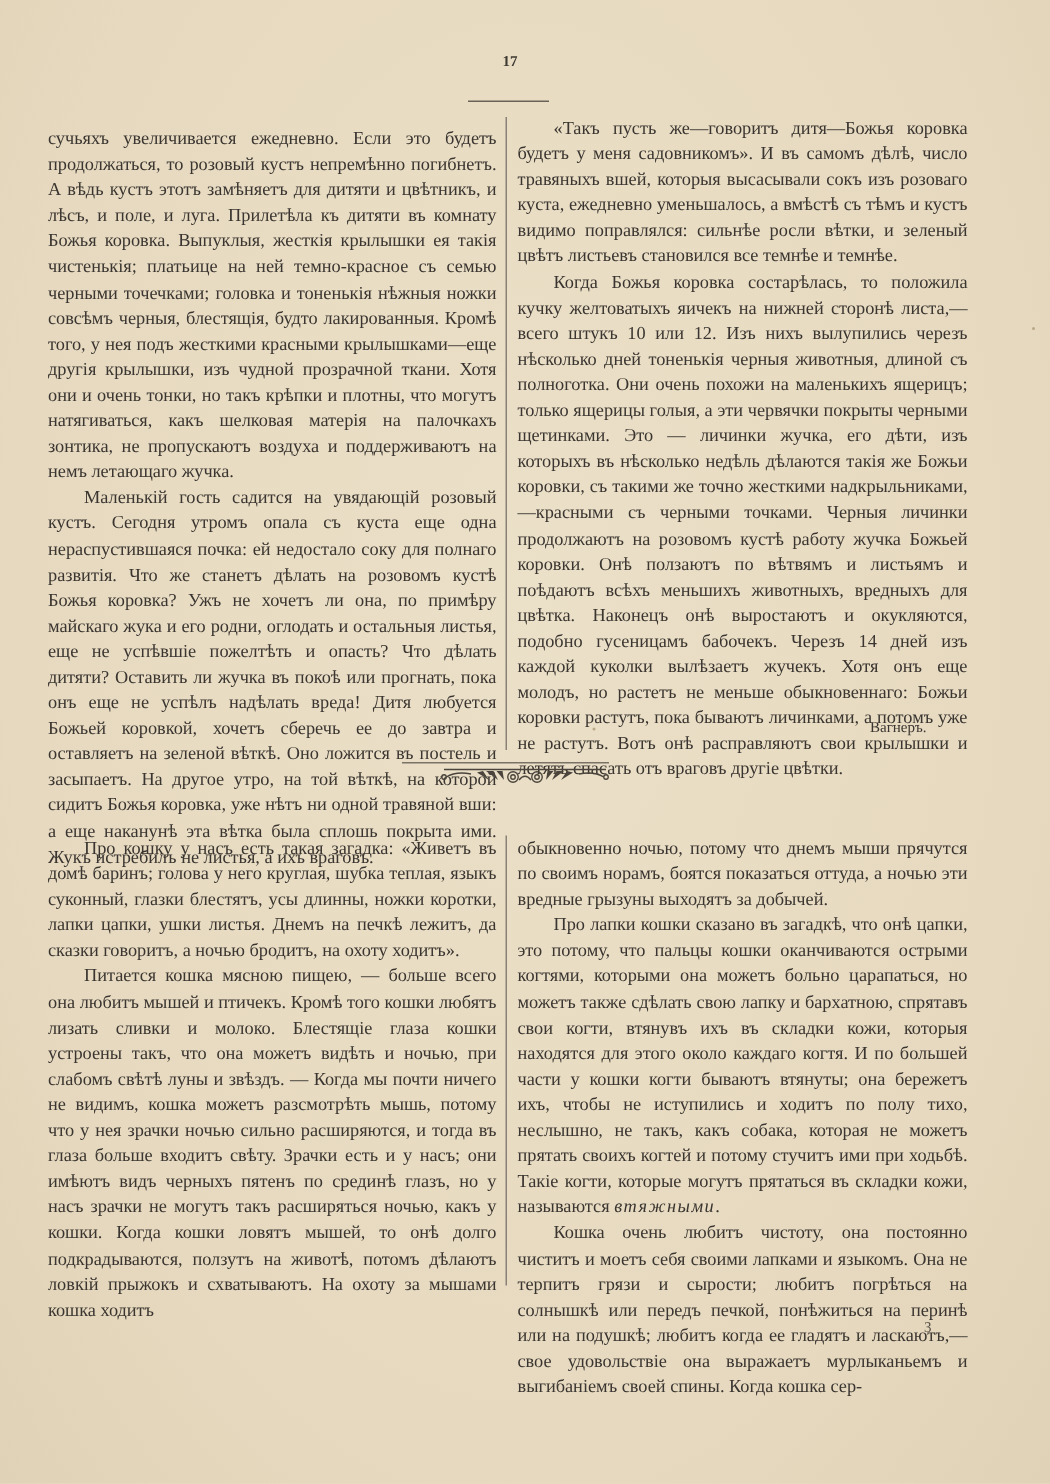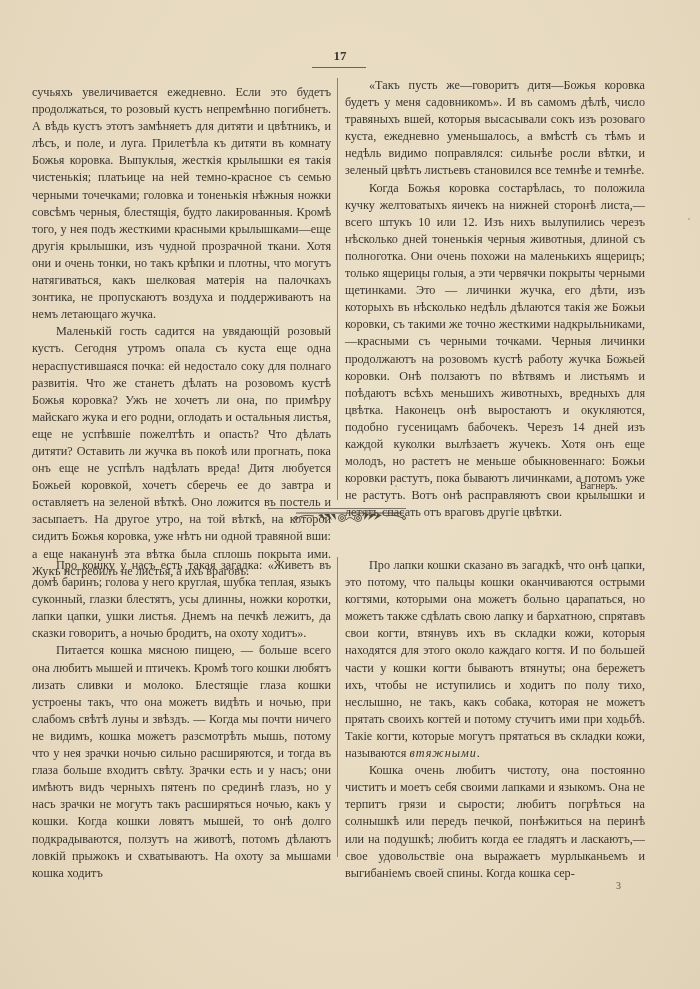--- a/index.html
+++ b/index.html
@@ -16,25 +16,25 @@
       color: #3a3530;
     }
     .page {
       position: absolute;
       left: 0; top: 0;
       width: 700px; height: 989px;
       background: radial-gradient(ellipse at 50% 40%, #ebe0c8 0%, #e6d9bf 70%, #e0d2b6 100%);
     }
     .page-number {
       position: absolute;
-      top: 48px;
+      top: 36px;
       left: 325px;
       width: 30px;
       text-align: center;
-      font-size: 13px;
+      font-size: 10px;
       font-weight: bold;
       color: #3d3830;
       font-family: "Liberation Serif", serif;
     }
     .top-rule {
       position: absolute;
       top: 67px;
       left: 312px;
       width: 54px;
       height: 1px;
@@ -134,21 +134,21 @@
   <div class="top-rule"></div>
 
   <div class="col col-top-left">
     <p>сучьяхъ увеличивается ежедневно. Если это будетъ продолжаться, то розовый кустъ непремѣнно погибнетъ. А вѣдь кустъ этотъ замѣняетъ для дитяти и цвѣтникъ, и лѣсъ, и поле, и луга. Прилетѣла къ дитяти въ комнату Божья коровка. Выпуклыя, жесткія крылышки ея такія чистенькія; платьице на ней темно-красное съ семью черными точечками; головка и тоненькія нѣжныя ножки совсѣмъ черныя, блестящія, будто лакированныя. Кромѣ того, у нея подъ жесткими красными крылышками—еще другія крылышки, изъ чудной прозрачной ткани. Хотя они и очень тонки, но такъ крѣпки и плотны, что могутъ натягиваться, какъ шелковая матерія на палочкахъ зонтика, не пропускаютъ воздуха и поддерживаютъ на немъ летающаго жучка.</p>
     <p class="indent">Маленькій гость садится на увядающій розовый кустъ. Сегодня утромъ опала съ куста еще одна нераспустившаяся почка: ей недостало соку для полнаго развитія. Что же станетъ дѣлать на розовомъ кустѣ Божья коровка? Ужъ не хочетъ ли она, по примѣру майскаго жука и его родни, оглодать и остальныя листья, еще не успѣвшіе пожелтѣть и опасть? Что дѣлать дитяти? Оставить ли жучка въ покоѣ или прогнать, пока онъ еще не успѣлъ надѣлать вреда! Дитя любуется Божьей коровкой, хочетъ сберечь ее до завтра и оставляетъ на зеленой вѣткѣ. Оно ложится въ постель и засыпаетъ. На другое утро, на той вѣткѣ, на которой сидитъ Божья коровка, уже нѣтъ ни одной травяной вши: а еще наканунѣ эта вѣтка была сплошь покрыта ими. Жукъ истребилъ не листья, а ихъ враговъ.</p>
   </div>
 
   <div class="vrule vrule-top"></div>
 
   <div class="col col-top-right">
-    <p class="indent">«Такъ пусть же—говоритъ дитя—Божья коровка будетъ у меня садовникомъ». И въ самомъ дѣлѣ, число травяныхъ вшей, которыя высасывали сокъ изъ розоваго куста, ежедневно уменьшалось, а вмѣстѣ съ тѣмъ и недѣль видимо поправлялся: сильнѣе росли вѣтки, и зеленый цвѣтъ листьевъ становился все темнѣе и темнѣе.</p>
+    <p class="indent">«Такъ пусть же—говоритъ дитя—Божья коровка будетъ у меня садовникомъ». И въ самомъ дѣлѣ, число травяныхъ вшей, которыя высасывали сокъ изъ розоваго куста, ежедневно уменьшалось, а вмѣстѣ съ тѣмъ и кустъ видимо поправлялся: сильнѣе росли вѣтки, и зеленый цвѣтъ листьевъ становился все темнѣе и темнѣе.</p>
     <p class="indent">Когда Божья коровка состарѣлась, то положила кучку желтоватыхъ яичекъ на нижней сторонѣ листа,—всего штукъ 10 или 12. Изъ нихъ вылупились черезъ нѣсколько дней тоненькія черныя животныя, длиной съ полноготка. Они очень похожи на маленькихъ ящерицъ; только ящерицы голыя, а эти червячки покрыты черными щетинками. Это — личинки жучка, его дѣти, изъ которыхъ въ нѣсколько недѣль дѣлаются такія же Божьи коровки, съ такими же точно жесткими надкрыльниками,—красными съ черными точками. Черныя личинки продолжаютъ на розовомъ кустѣ работу жучка Божьей коровки. Онѣ ползаютъ по вѣтвямъ и листьямъ и поѣдаютъ всѣхъ меньшихъ животныхъ, вредныхъ для цвѣтка. Наконецъ онѣ выростаютъ и окукляются, подобно гусеницамъ бабочекъ. Черезъ 14 дней изъ каждой куколки вылѣзаетъ жучекъ. Хотя онъ еще молодъ, но растетъ не меньше обыкновеннаго: Божьи коровки растутъ, пока бываютъ личинками, а потомъ уже не растутъ. Вотъ онѣ расправляютъ свои крылышки и летятъ спасать отъ враговъ другіе цвѣтки.</p>
   </div>
 
   <div class="signature">Вагнеръ.</div>
 
   <div class="section-rule"></div>
   <svg class="ornament" viewBox="0 0 116 14">
     <g fill="none" stroke="#4a443c" stroke-width="0.9">
       <line x1="4" y1="3" x2="112" y2="3"></line>
       <circle cx="4" cy="8" r="1.5"></circle>
@@ -175,20 +175,23 @@
   <div class="col col-bot-left">
     <p class="indent">
       <span>Про кошку у насъ есть такая загадка: «Живетъ въ домѣ баринъ; голова у него круглая, шубка теплая, языкъ суконный, глазки блестятъ, усы длинны, ножки коротки, лапки цапки, ушки листья. Днемъ на печкѣ лежитъ, да сказки говоритъ, а ночью бродитъ, на охоту ходитъ».</span>
     </p>
     <p class="indent"><span>Питается кошка мясною пищею, — больше всего она любитъ мышей и птичекъ. Кромѣ того кошки любятъ лизать сливки и молоко. Блестящіе глаза кошки устроены такъ, что она можетъ видѣть и ночью, при слабомъ свѣтѣ луны и звѣздъ. — Когда мы почти ничего не видимъ, кошка можетъ разсмотрѣть мышь, потому что у нея </span><span class="italic">зрачки</span><span> ночью сильно расширяются, и тогда въ глаза больше входитъ свѣту. Зрачки есть и у насъ; они имѣютъ видъ черныхъ пятенъ по срединѣ глазъ, но у насъ зрачки не могутъ такъ расширяться ночью, какъ у кошки. Когда кошки ловятъ мышей, то онѣ долго подкрадываются, ползутъ на животѣ, потомъ дѣлаютъ ловкій прыжокъ и схватываютъ. На охоту за мышами кошка ходитъ</span></p>
   </div>
 
   <div class="vrule vrule-bot"></div>
 
   <div class="col col-bot-right">
+    <p>
+      <span>обыкновенно ночью, потому что днемъ мыши прячутся по своимъ норамъ, боятся показаться оттуда, а ночью эти вредные грызуны выходятъ за добычей.</span>
+    </p>
     <p class="indent"><span>Про лапки кошки сказано въ загадкѣ, что онѣ цапки, это потому, что пальцы кошки оканчиваются острыми когтями, которыми она можетъ больно царапаться, но можетъ также сдѣлать свою лапку и бархатною, спрятавъ свои когти, втянувъ ихъ въ складки кожи, которыя находятся для этого около каждаго когтя. И по большей части у кошки когти бываютъ втянуты; она бережетъ ихъ, чтобы не иступились и ходитъ по полу тихо, неслышно, не такъ, какъ собака, которая не можетъ прятать своихъ когтей и потому стучитъ ими при ходьбѣ. Такіе когти, которые могутъ прятаться въ складки кожи, называются </span><span class="spaced-italic">втяжными</span><span>.</span></p>
     <p class="indent">
       <span>Кошка очень любитъ чистоту, она постоянно чиститъ и моетъ себя своими лапками и языкомъ. Она не терпитъ грязи и сырости; любитъ погрѣться на солнышкѣ или передъ печкой, понѣжиться на перинѣ или на подушкѣ; любитъ когда ее гладятъ и ласкаютъ,—свое удовольствіе она выражаетъ мурлыканьемъ и выгибаніемъ своей спины. Когда кошка сер-</span>
     </p>
   </div>
 
   <div class="sheet-number">3</div>
 
   <div class="speck" style="left:395px;top:485px;"></div>
   <div class="speck" style="left:688px;top:218px;"></div>

